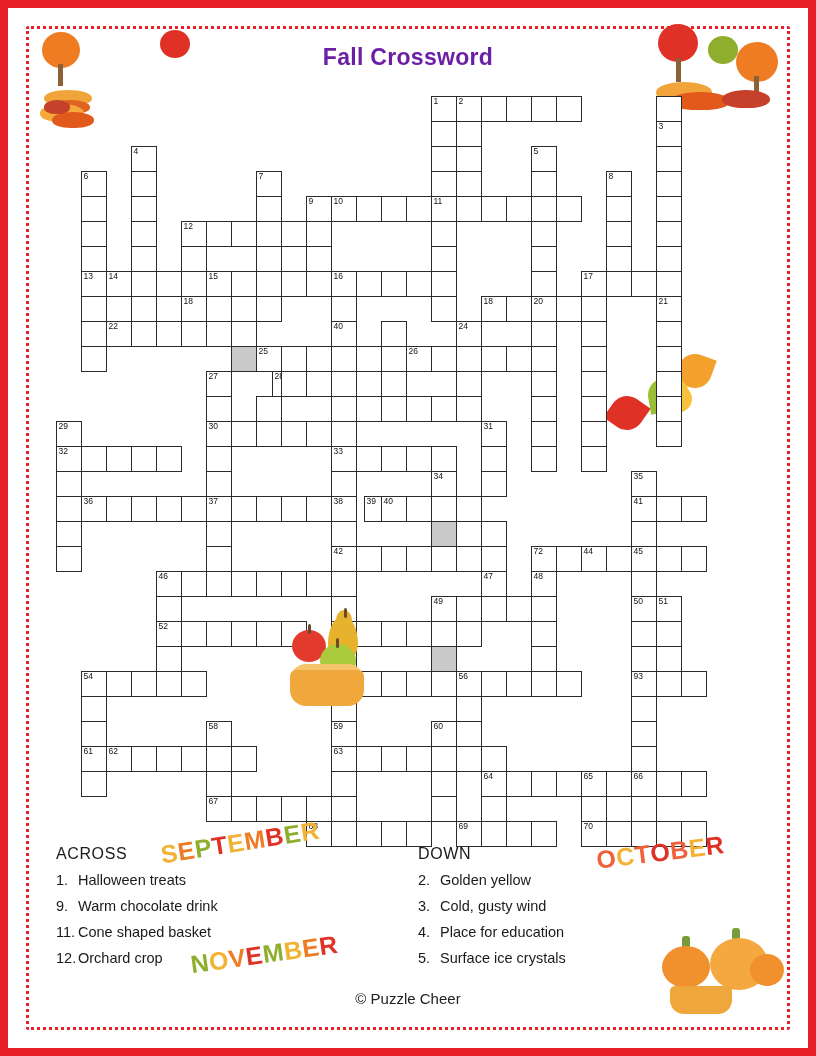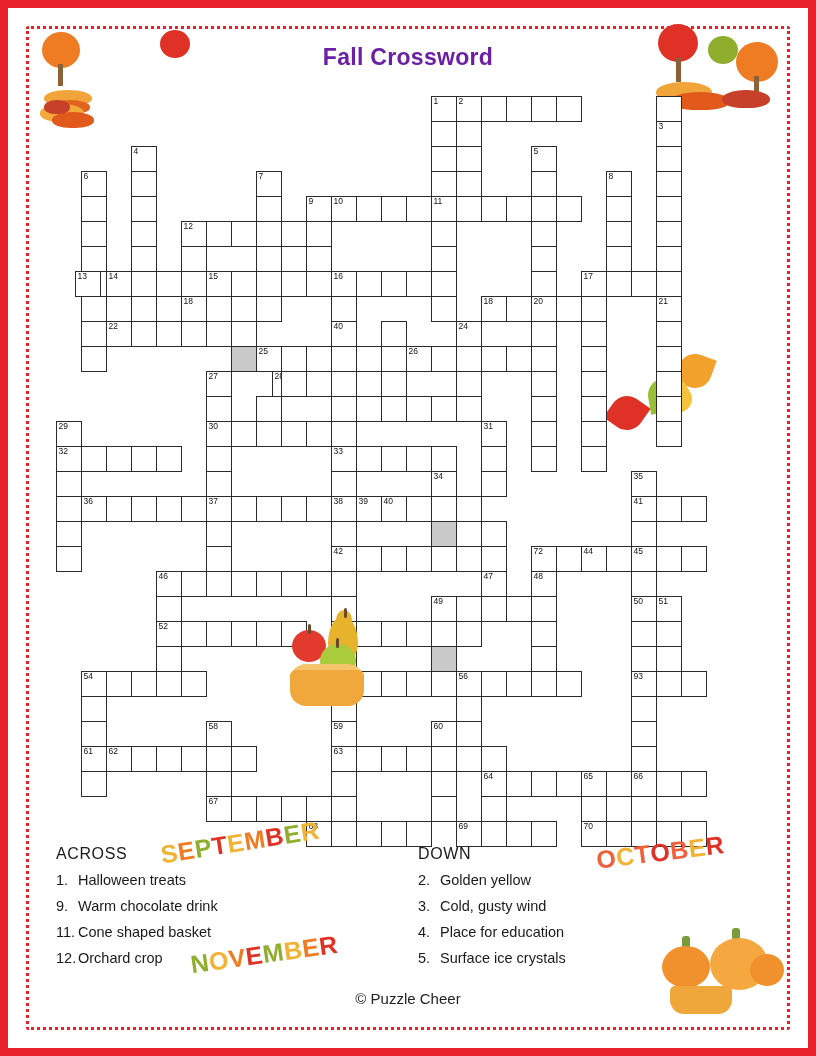--- a/index.html
+++ b/index.html
@@ -255,21 +255,21 @@
     <div class="cell" style="left: 600px; top: 125px;"></div>
     <div class="cell" style="left: 25px; top: 150px;"></div>
     <div class="cell" style="left: 75px; top: 150px;"></div>
     <div class="cell" style="left: 125px; top: 150px;"></div>
     <div class="cell" style="left: 200px; top: 150px;"></div>
     <div class="cell" style="left: 250px; top: 150px;"></div>
     <div class="cell" style="left: 375px; top: 150px;"></div>
     <div class="cell" style="left: 475px; top: 150px;"></div>
     <div class="cell" style="left: 550px; top: 150px;"></div>
     <div class="cell" style="left: 600px; top: 150px;"></div>
-    <div class="cell" style="left: 19px; top: 175px;">
+    <div class="cell" style="left: 25px; top: 175px;">
       <span class="num">13</span>
     </div>
     <div class="cell" style="left: 50px; top: 175px;">
       <span class="num">14</span>
     </div>
     <div class="cell" style="left: 75px; top: 175px;"></div>
     <div class="cell" style="left: 100px; top: 175px;"></div>
     <div class="cell" style="left: 125px; top: 175px;"></div>
     <div class="cell" style="left: 150px; top: 175px;">
       <span class="num">15</span>
@@ -435,21 +435,21 @@
     <div class="cell" style="left: 150px; top: 400px;">
       <span class="num">37</span>
     </div>
     <div class="cell" style="left: 175px; top: 400px;"></div>
     <div class="cell" style="left: 200px; top: 400px;"></div>
     <div class="cell" style="left: 225px; top: 400px;"></div>
     <div class="cell" style="left: 250px; top: 400px;"></div>
     <div class="cell" style="left: 275px; top: 400px;">
       <span class="num">38</span>
     </div>
-    <div class="cell" style="left: 300px; top: 400px;">
+    <div class="cell" style="left: 308px; top: 400px;">
       <span class="num">39</span>
     </div>
     <div class="cell" style="left: 325px; top: 400px;">
       <span class="num">40</span>
     </div>
     <div class="cell" style="left: 350px; top: 400px;"></div>
     <div class="cell" style="left: 375px; top: 400px;"></div>
     <div class="cell" style="left: 400px; top: 400px;"></div>
     <div class="cell" style="left: 575px; top: 400px;">
       <span class="num">41</span>

